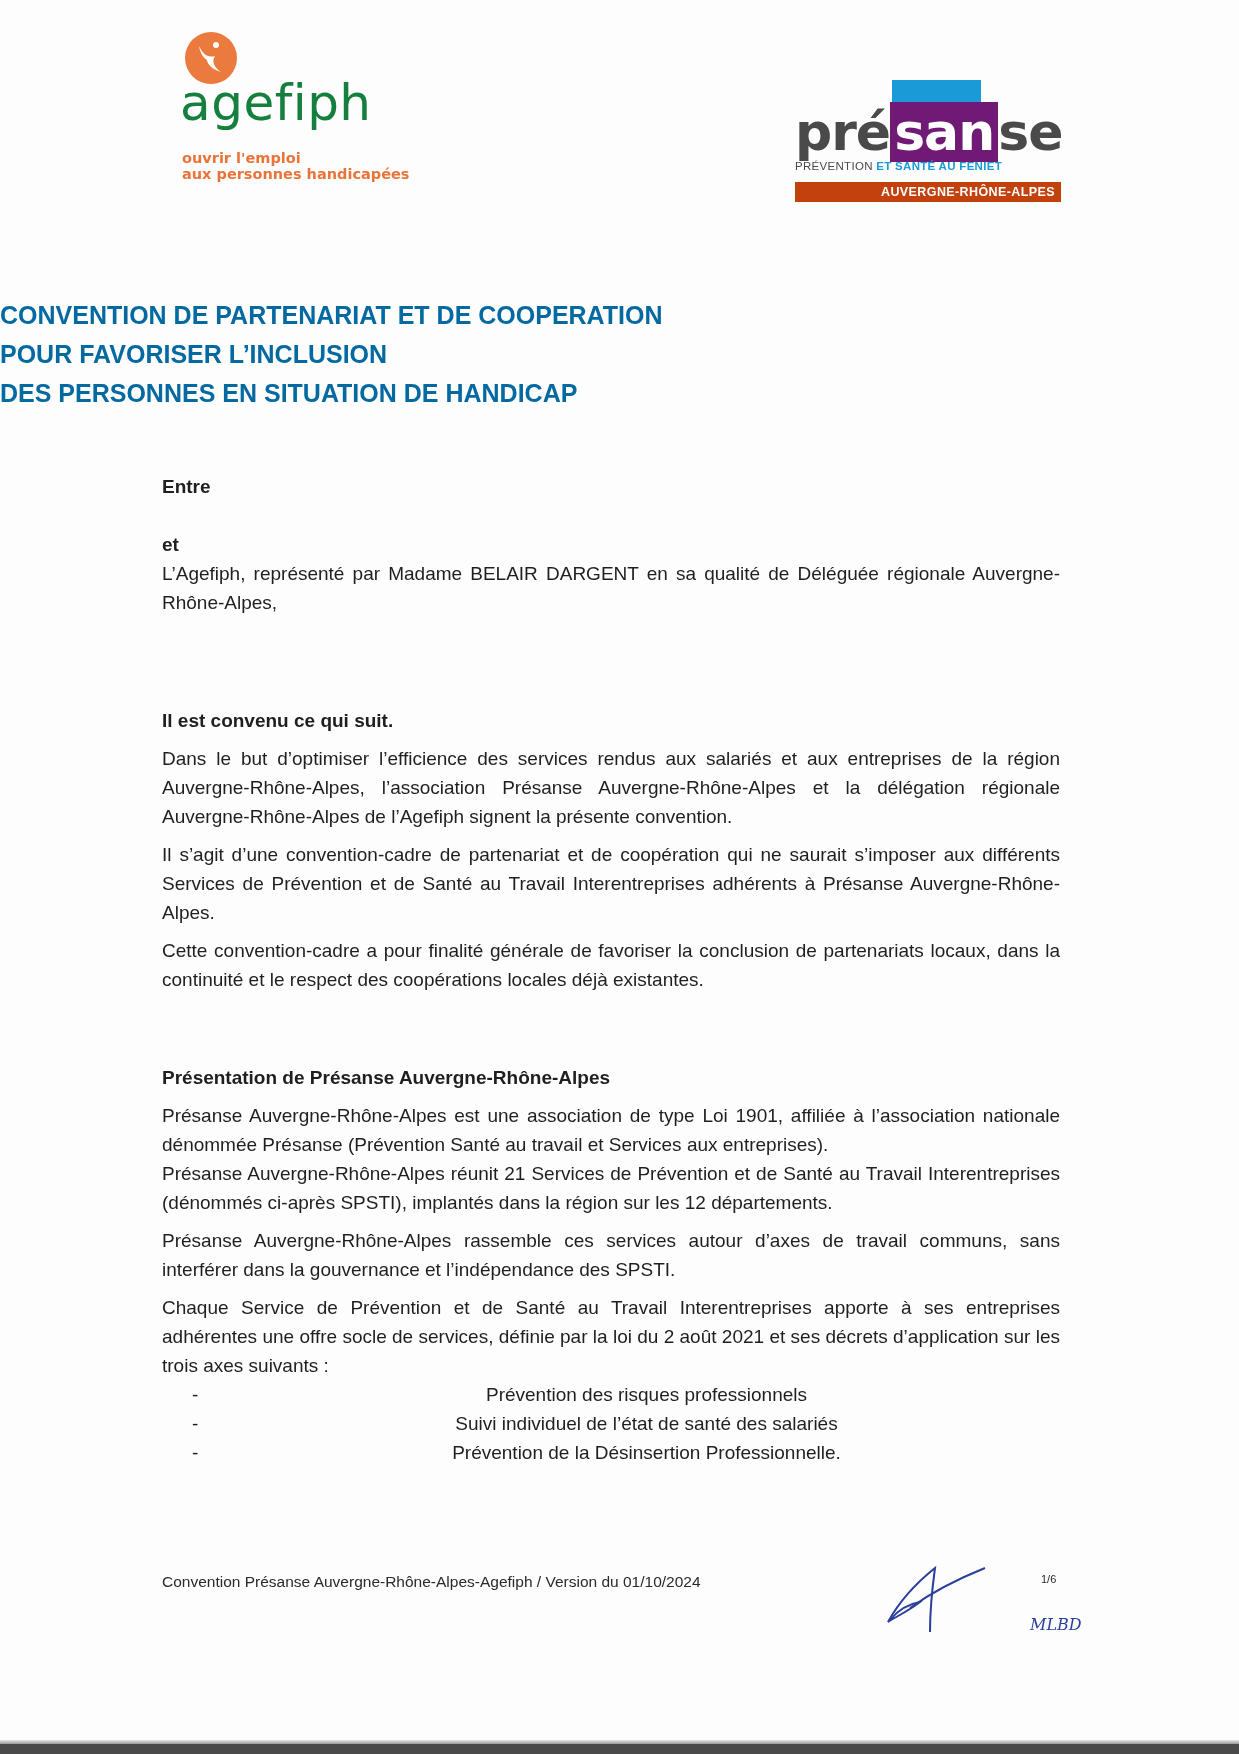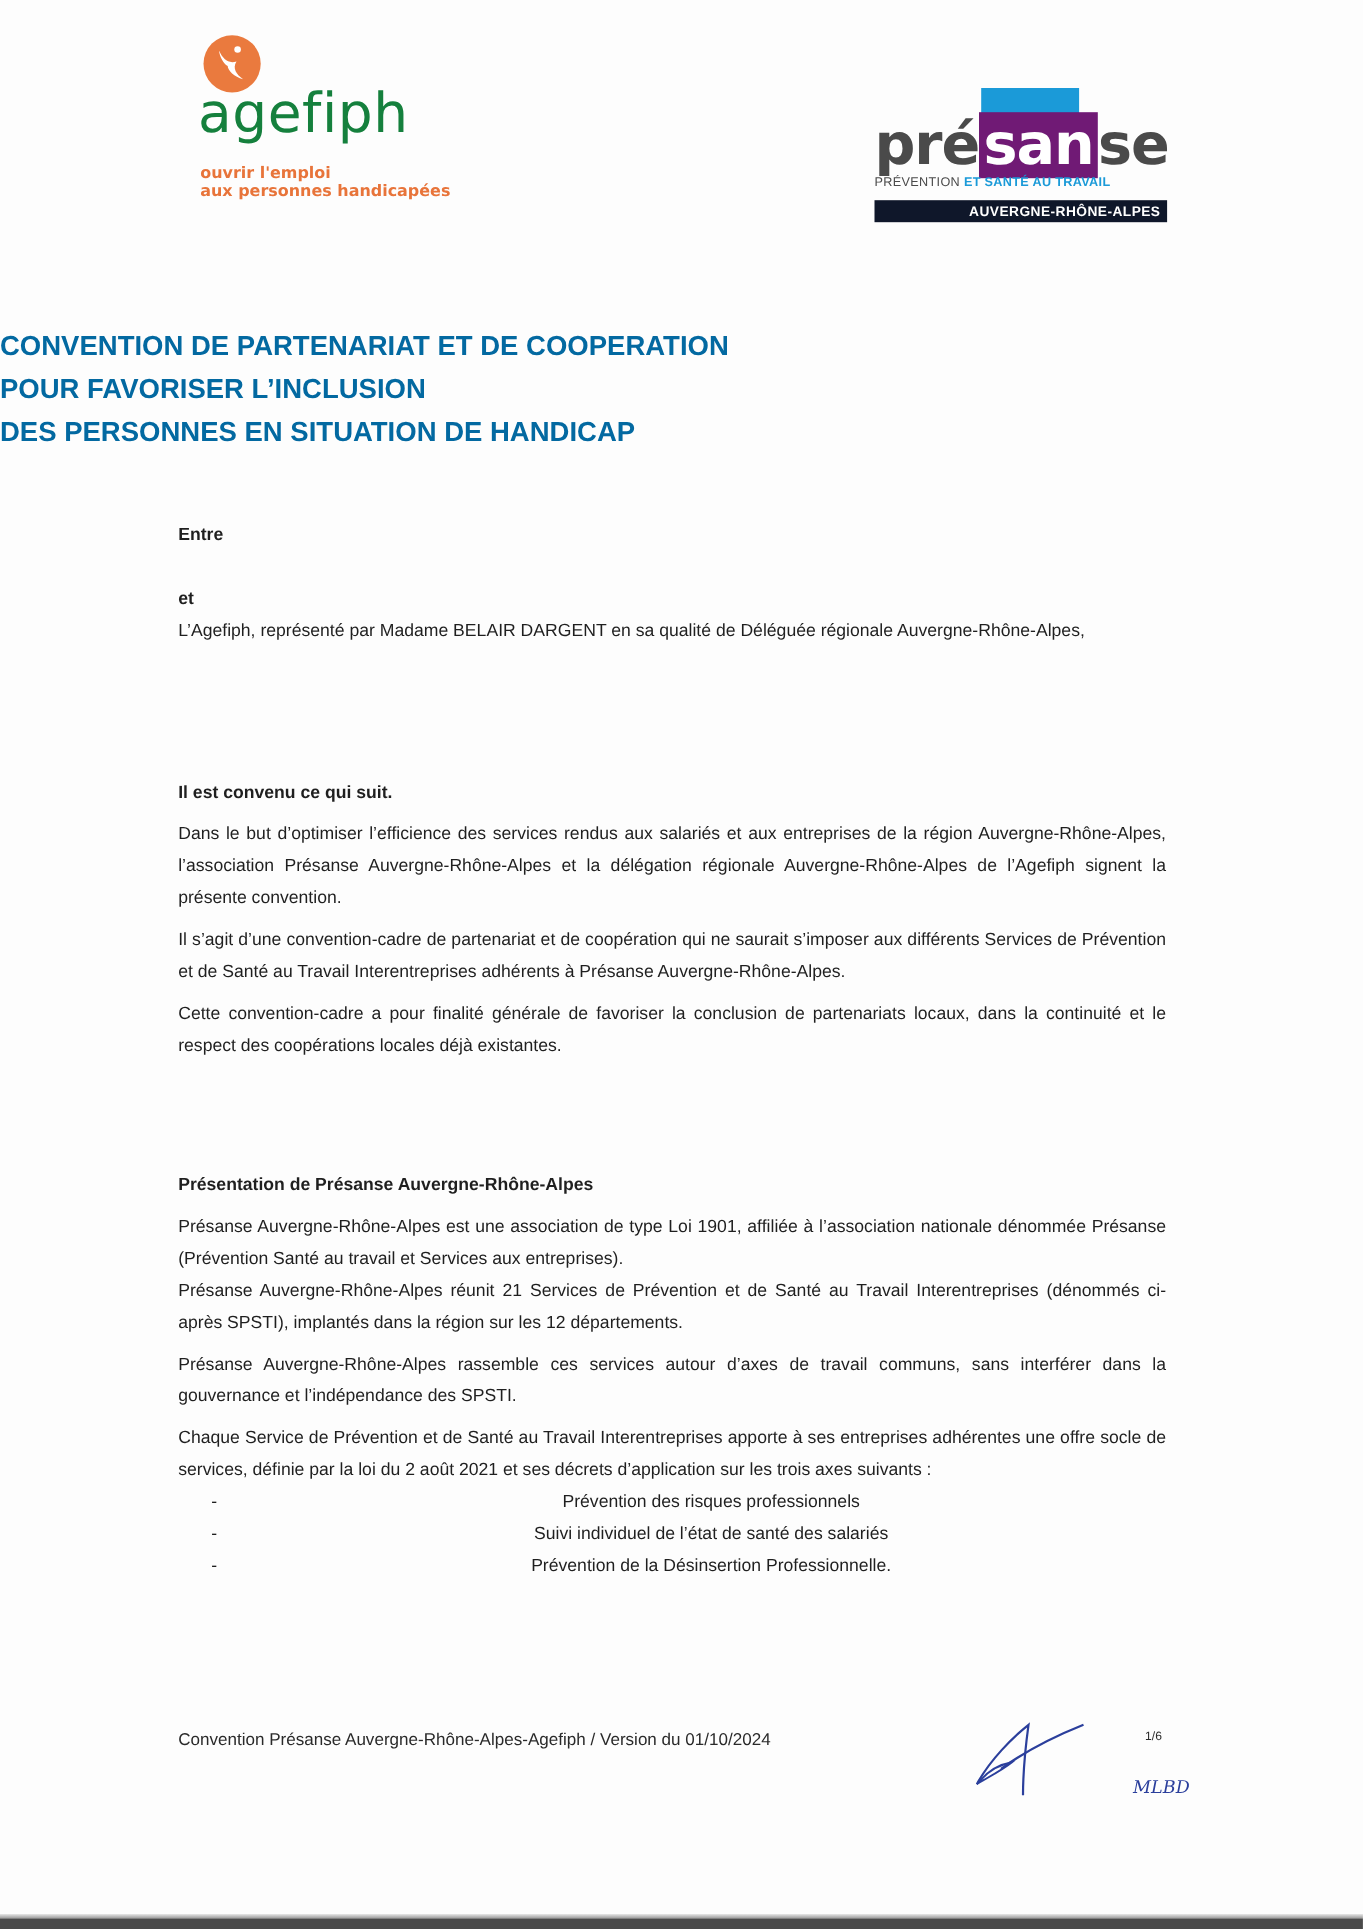--- a/index.html
+++ b/index.html
@@ -19,26 +19,26 @@
   .agefiph-word { position: absolute; left: 0; top: 44px; font-size: 50px; color: #15803d; letter-spacing: 0.5px; font-family: "DejaVu Sans", sans-serif; }
   .agefiph-tag { position: absolute; left: 2px; top: 120px; font-size: 14.5px; font-weight: bold; color: #e8743a; line-height: 16px; font-family: "DejaVu Sans", sans-serif; }
 
   
   .presanse-logo { position: absolute; left: 795px; top: 80px; width: 270px; height: 130px; }
   .presanse-word { position: absolute; left: 0; top: 26px; font-size: 52px; font-weight: bold; color: #4a4a4a; font-family: "DejaVu Sans", sans-serif; letter-spacing: -1px; line-height: 52px; }
   .presanse-word .san { background: #701a75; color: #fff; padding: 0 4px; }
   .presanse-blue-top { position: absolute; left: 97px; top: 0; width: 89px; height: 34px; background: #1b9ad8; }
   .presanse-sub { position: absolute; left: 0; top: 80px; font-size: 11.5px; color: #4a4a4a; letter-spacing: 0.3px; white-space: nowrap; }
   .presanse-sub b { color: #1b9ad8; }
-  .presanse-region { position: absolute; left: 0; top: 102px; width: 266px; height: 20px; background: #0f172a; color: #fff; font-size: 12.5px; font-weight: bold; text-align: right; padding-right: 6px; box-sizing: border-box; line-height: 20px; letter-spacing: 0.4px; }
+  .presanse-region { position: absolute; left: 0; top: 102px; width: 266px; height: 20px; background: #c2410c; color: #fff; font-size: 12.5px; font-weight: bold; text-align: right; padding-right: 6px; box-sizing: border-box; line-height: 20px; letter-spacing: 0.4px; }
 
   
   .title { position: absolute; left: 0; right: 0; top: 296px; text-align: left; font-weight: bold; font-size: 25px; line-height: 39px; color: #0369a1; }
 
-  .content { position: absolute; left: 162px; width: 898px; font-size: 16px; line-height: 29px; color: #1f1f1f; }
+  .content { position: absolute; left: 162px; width: 898px; font-size: 19px; line-height: 29px; color: #1f1f1f; }
   .content p { margin: 0; }
   .justify { text-align: justify; }
   .bold { font-weight: bold; }
   ul.axes { list-style: none; margin: 0; padding: 0; text-align: center; }
   ul.axes li { position: relative; padding-left: 71px; }
   ul.axes li::before { content: "-"; position: absolute; left: 30px; }
 
   .footer { position: absolute; left: 162px; top: 1573px; font-size: 15.5px; color: #2a2a2a; }
   .page-num { position: absolute; left: 1041px; top: 1573px; font-size: 11px; color: #2a2a2a; }
   .signature { position: absolute; left: 880px; top: 1560px; }
@@ -57,21 +57,21 @@
   <div class="agefiph-word">agefiph</div>
   <div class="agefiph-tag">
     <div>ouvrir l'emploi</div>
     <div>aux personnes handicapées</div>
   </div>
 </div>
 
 <div class="presanse-logo">
   <div class="presanse-blue-top"></div>
   <div class="presanse-word"><span>pré</span><span class="san">san</span><span>se</span></div>
-  <div class="presanse-sub"><span>PRÉVENTION </span><b>ET SANTÉ AU TRAVAIL</b></div>
+  <div class="presanse-sub"><span>PRÉVENTION </span><b>ET SANTÉ AU FENIET</b></div>
   <div class="presanse-region">AUVERGNE-RHÔNE-ALPES</div>
 </div>
 
 <div class="title">
   <div>CONVENTION DE PARTENARIAT ET DE COOPERATION</div>
   <div>POUR FAVORISER L’INCLUSION</div>
   <div>DES PERSONNES EN SITUATION DE HANDICAP</div>
 </div>
 
 <div class="content" style="top: 472px;">

